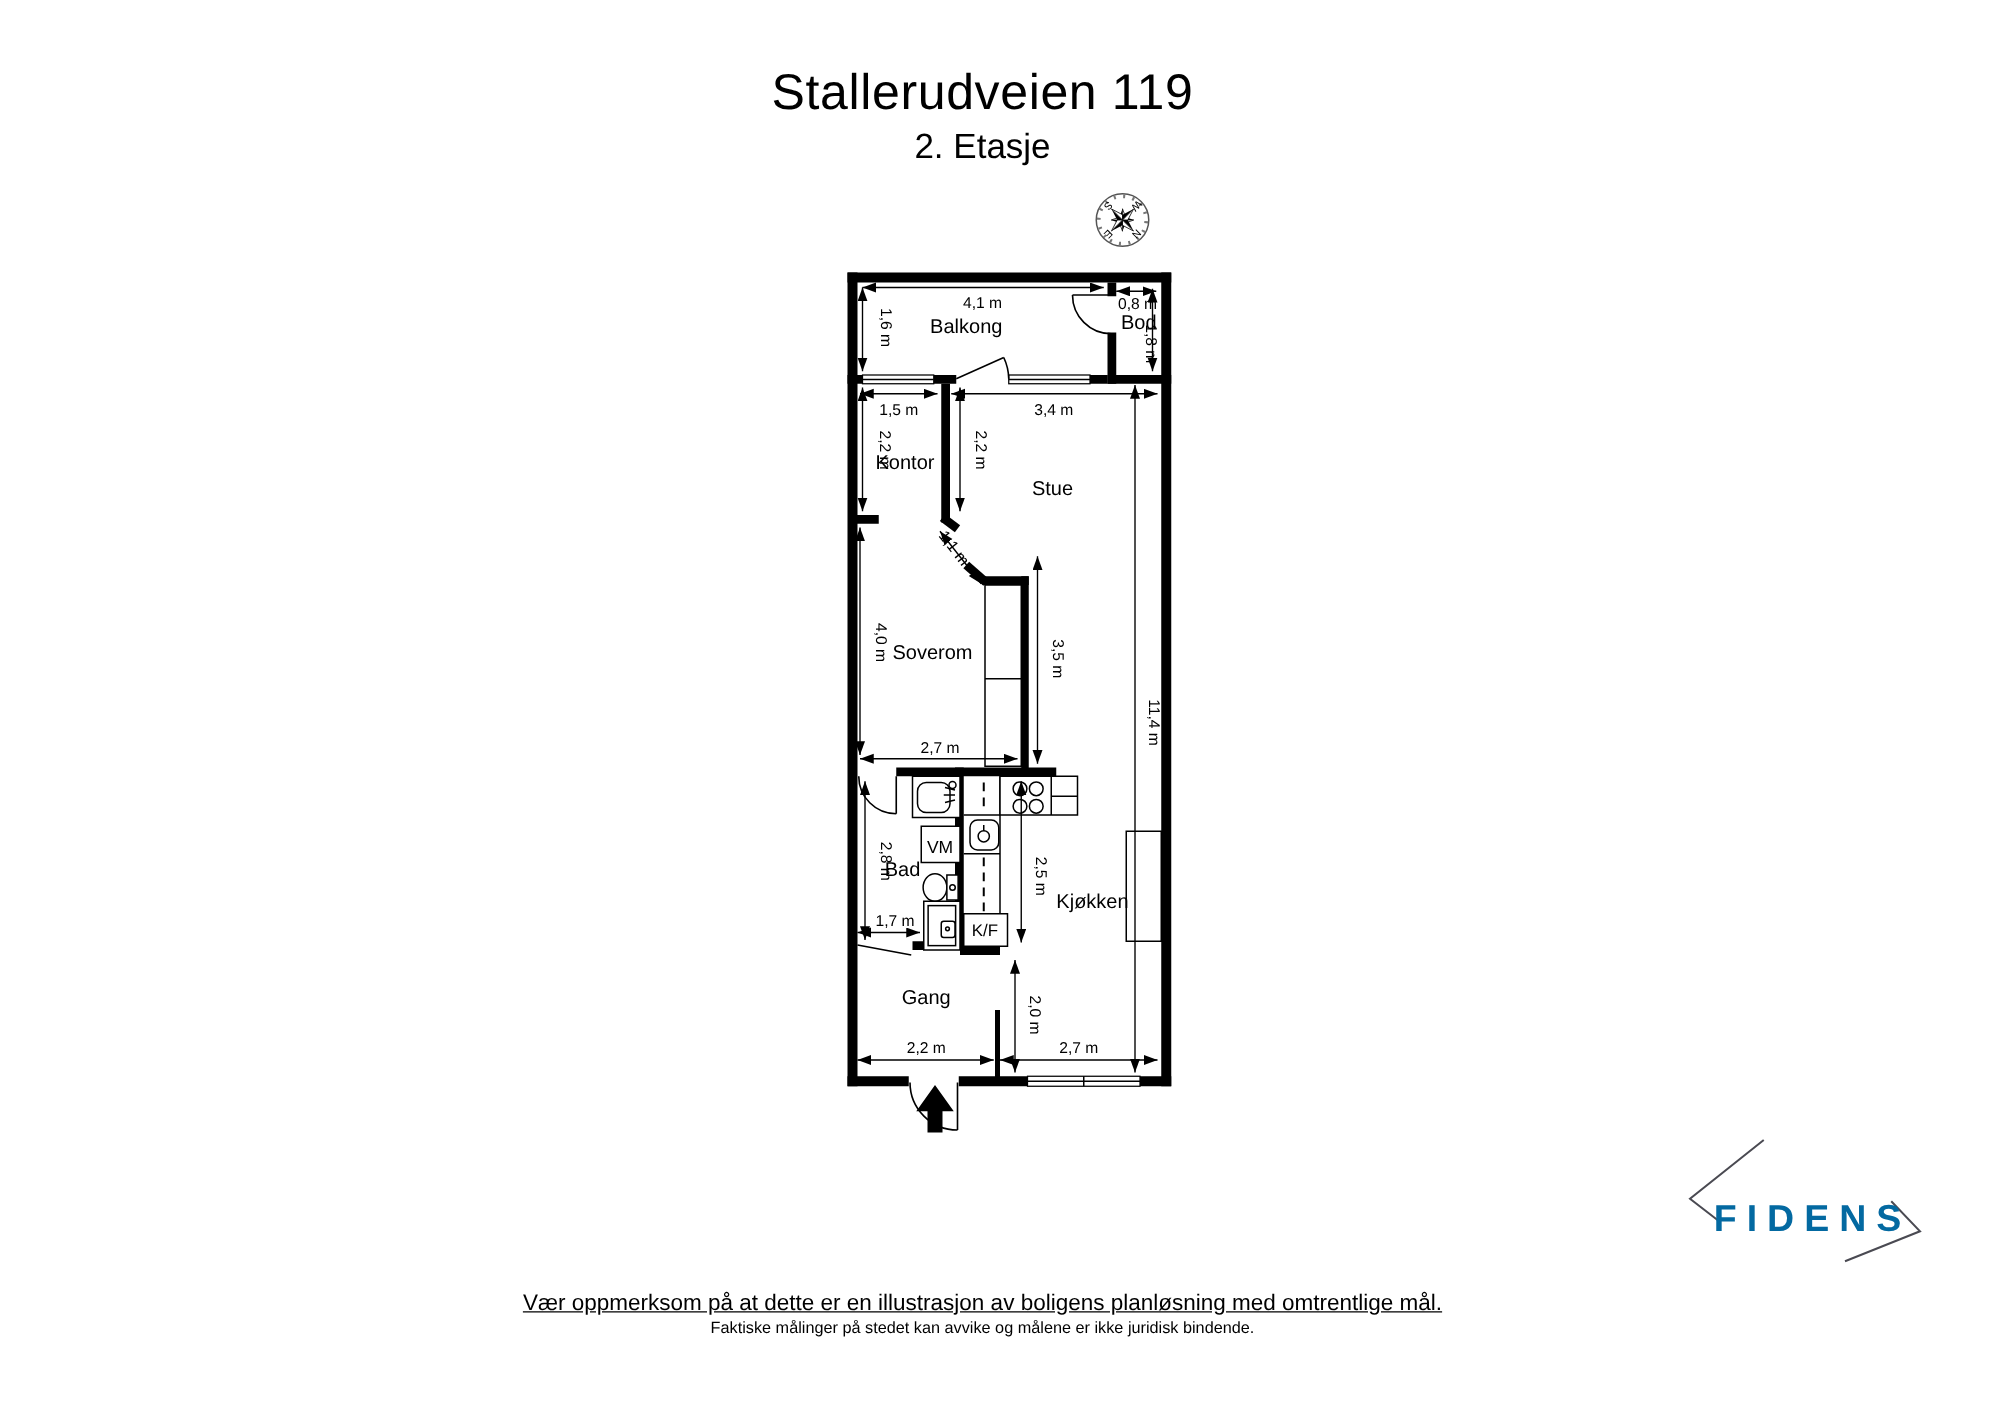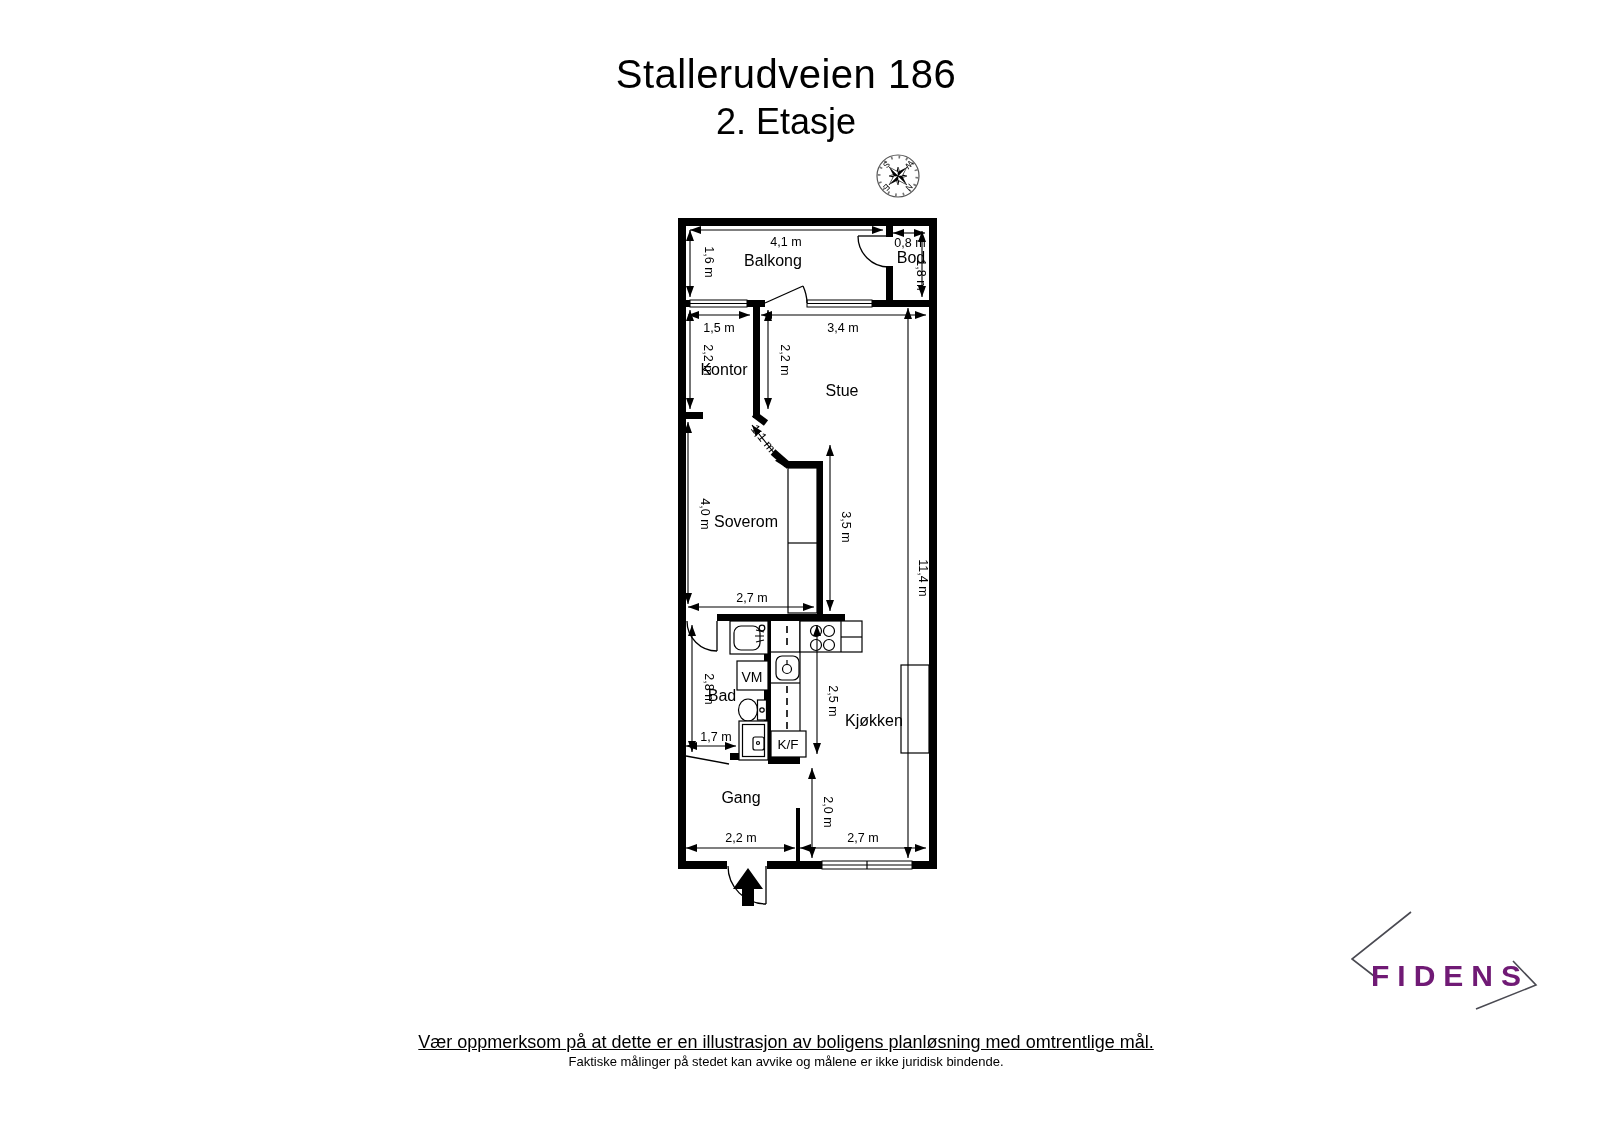--- a/index.html
+++ b/index.html
@@ -1,24 +1,24 @@
 <!DOCTYPE html>
 <html><head>
 <meta charset="utf-8">
 <style>
   html,body{margin:0;padding:0;background:#fff;}
   body{width:1600px;height:1131px;position:relative;overflow:hidden;
        font-family:"Liberation Sans", sans-serif;color:#000;}
   .center-text{position:absolute;left:0;width:1572px;text-align:center;}
   #title{top:52px;font-size:40px;letter-spacing:0.5px;}
-  #subtitle{top:101px;font-size:36px;}
+  #subtitle{top:101px;font-size:28px;}
   #footer1{top:1032px;font-size:18px;text-decoration:underline;}
   #footer2{top:1054px;font-size:13px;}
   #logo-text{position:absolute;left:1371px;top:959px;font-size:30px;font-weight:bold;
-             letter-spacing:8px;color:#701a75;text-align:right;}
+             letter-spacing:8px;color:#0369a1;text-align:right;}
   svg{position:absolute;left:0;top:0;}
   svg text{font-family:"Liberation Sans", sans-serif;fill:#000;}
   .dim-line{stroke:#000;stroke-width:1.1;fill:none;}
   .dim-label{font-size:12.5px;text-anchor:middle;}
   .room-label{font-size:16px;text-anchor:middle;}
   .wall{fill:#000;stroke:none;}
   .wall-line{stroke:#000;stroke-width:7;fill:none;}
   .thin{stroke:#000;stroke-width:1.2;fill:none;}
   .fixture{stroke:#000;stroke-width:1.2;fill:#fff;}
   .door{stroke:#000;stroke-width:1.3;fill:none;}
@@ -245,19 +245,19 @@
     <text x="0" y="19" font-size="8.5" text-anchor="middle">S</text>
     <text x="-16" y="3" font-size="8.5" text-anchor="middle">W</text>
   </g>
 
   <g>
     <polyline points="1411,912 1352,959 1374,976" fill="none" stroke="#4a4a52" stroke-width="1.6"></polyline>
     <polyline points="1513,961 1536,985 1476,1009" fill="none" stroke="#4a4a52" stroke-width="1.6"></polyline>
   </g>
 </svg>
 
-<div id="title" class="center-text">Stallerudveien 186</div>
+<div id="title" class="center-text">Stallerudveien 119</div>
 <div id="subtitle" class="center-text">2. Etasje</div>
 
 <div id="logo-text">FIDENS</div>
 
 <div id="footer1" class="center-text">Vær oppmerksom på at dette er en illustrasjon av boligens planløsning med omtrentlige mål.</div>
 <div id="footer2" class="center-text">Faktiske målinger på stedet kan avvike og målene er ikke juridisk bindende.</div>
 
 </body></html>

